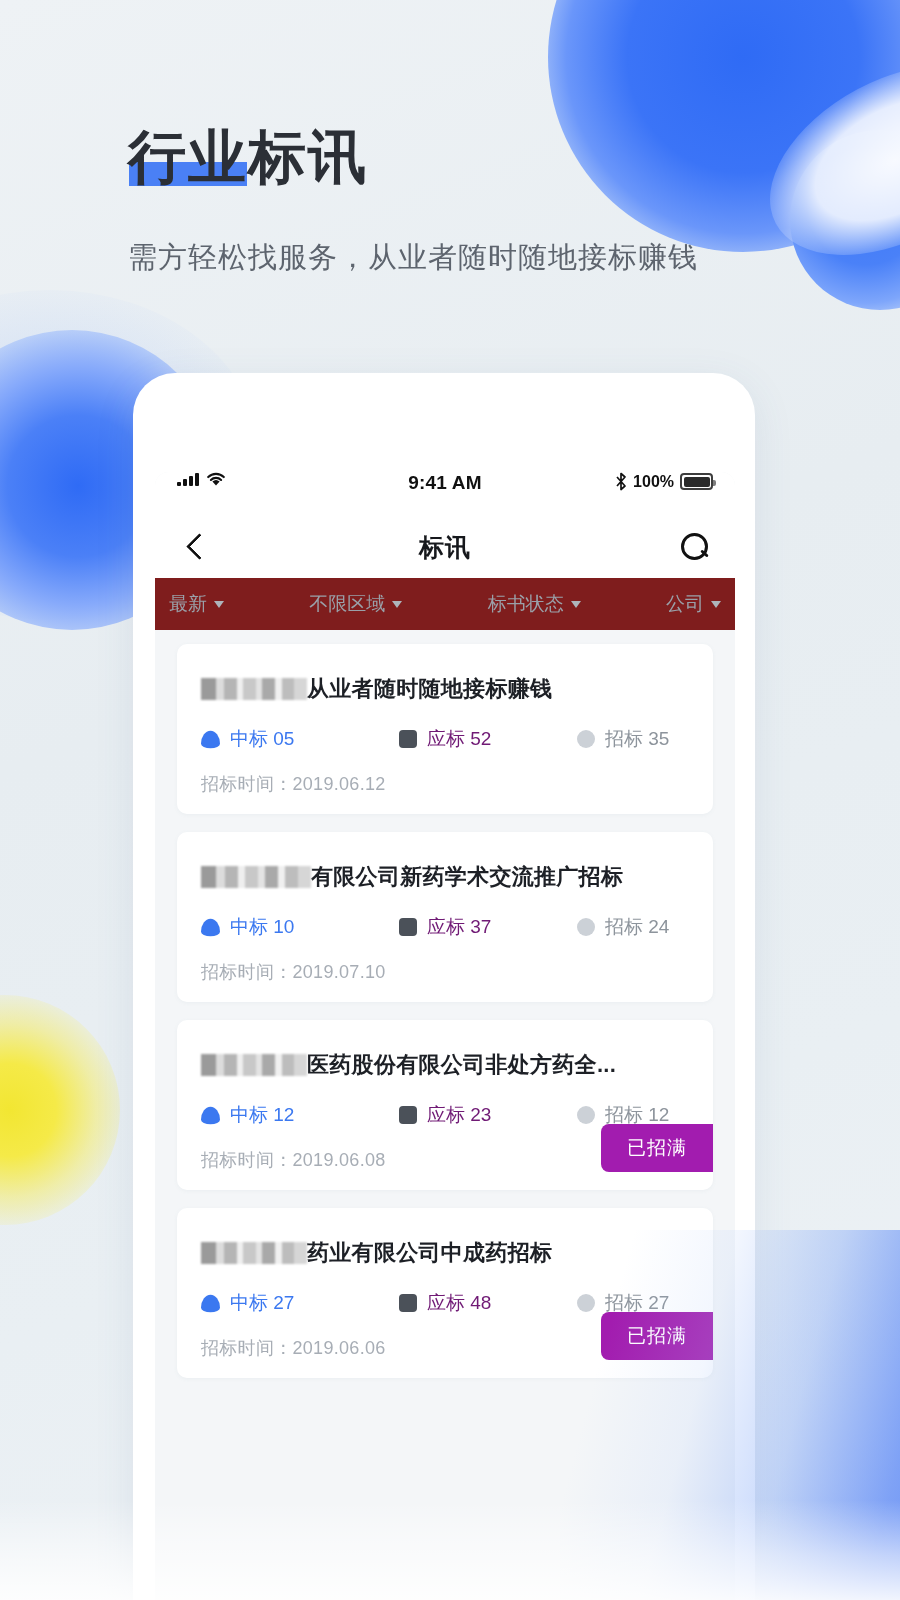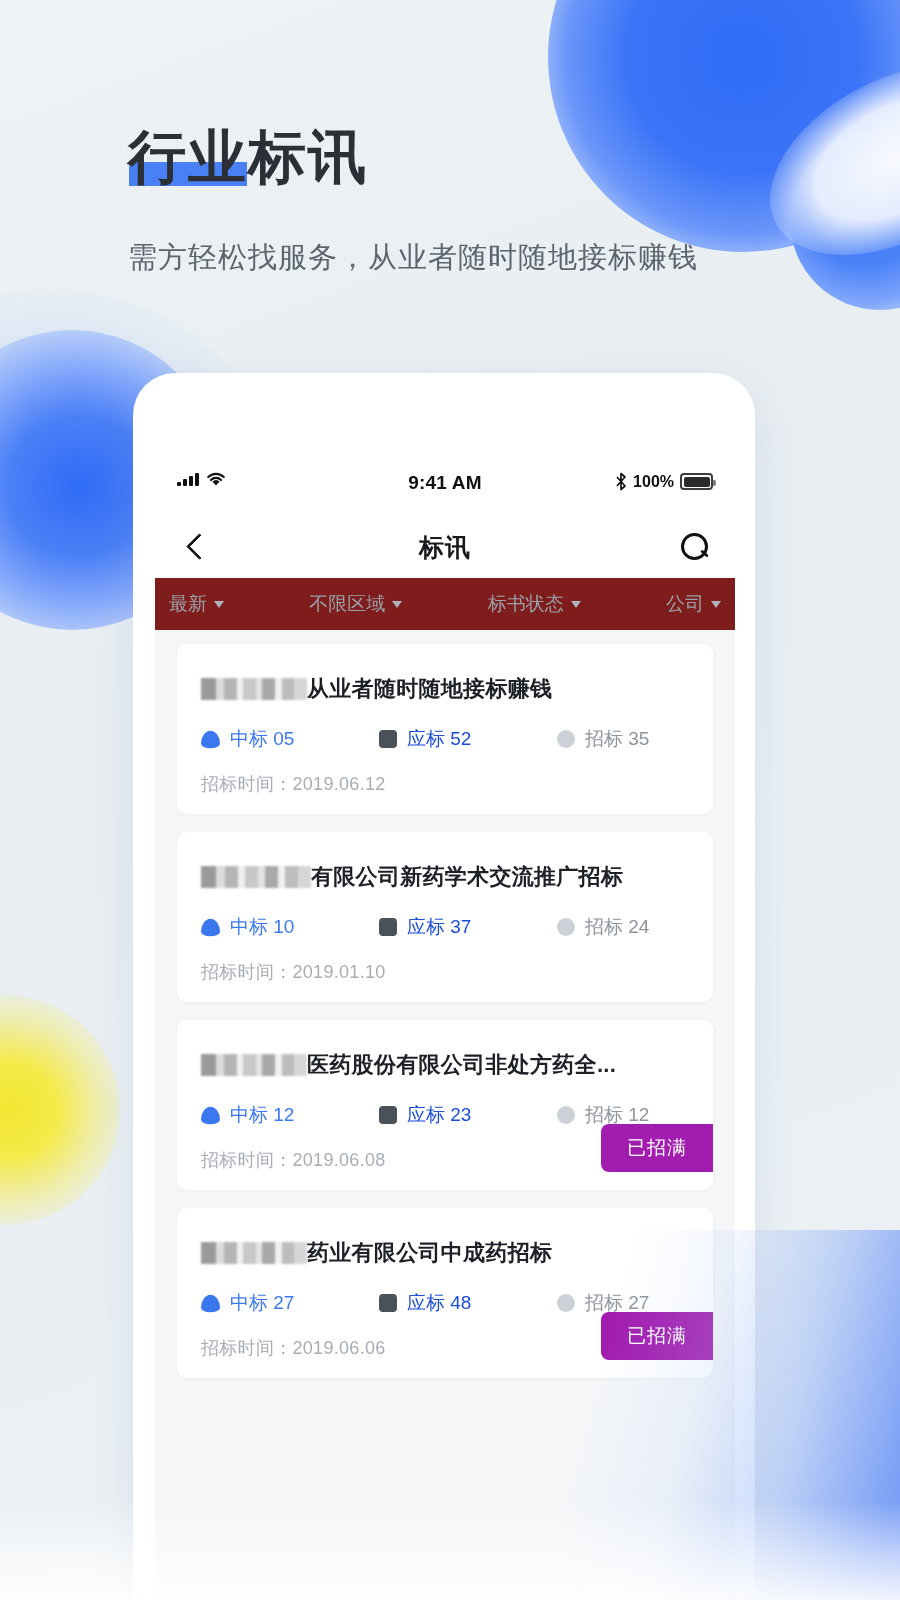--- a/index.html
+++ b/index.html
@@ -171,21 +171,21 @@
     background:
       linear-gradient(90deg,
         #9a9a9a 0 14%, #dcdcdc 14% 22%, #b5b5b5 22% 34%, #efefef 34% 40%,
         #c8c8c8 40% 52%, #e3e3e3 52% 58%, #a9a9a9 58% 70%, #f0f0f0 70% 76%,
         #bdbdbd 76% 88%, #d6d6d6 88% 100%);
     filter:blur(1.2px);
   }
   .stats { display:flex; align-items:center; margin-top:22px; }
   .stat { display:flex; align-items:center; gap:10px; font-size:19px; }
   .stat.s1 { width:178px; color:#3b78f0; }
-  .stat.s2 { width:178px; color:#1d4ed8; }
+  .stat.s2 { width:178px; color:#701a75;margin-left:20px; }
   .stat.s3 { color:#8d949c; }
   .ico-drop2{
     width:19px;height:19px;flex:none;position:relative;
   }
   .ico-drop2:before{
     content:"";position:absolute;inset:0;background:#3b78f0;
     border-radius:50% 50% 50% 50%/75% 75% 25% 25%;
     transform:scaleY(0.92);
   }
   .ico-square { width:18px;height:18px;flex:none;background:#4b5159;border-radius:4px; }
@@ -324,21 +324,21 @@
           </div>
           <div class="stat s2">
             <span class="ico-square"></span>
             <span>应标 37</span>
           </div>
           <div class="stat s3">
             <span class="ico-circle"></span>
             <span>招标 24</span>
           </div>
         </div>
-        <div class="card-date">招标时间：2019.01.10</div>
+        <div class="card-date">招标时间：2019.07.10</div>
       </div>
       <div class="card">
         <div class="card-title">
           <span class="redact" style="width: 106px;"></span>
           <span>医药股份有限公司非处方药全...</span>
         </div>
         <div class="stats">
           <div class="stat s1">
             <span class="ico-drop2"></span>
             <span>中标 12</span>

